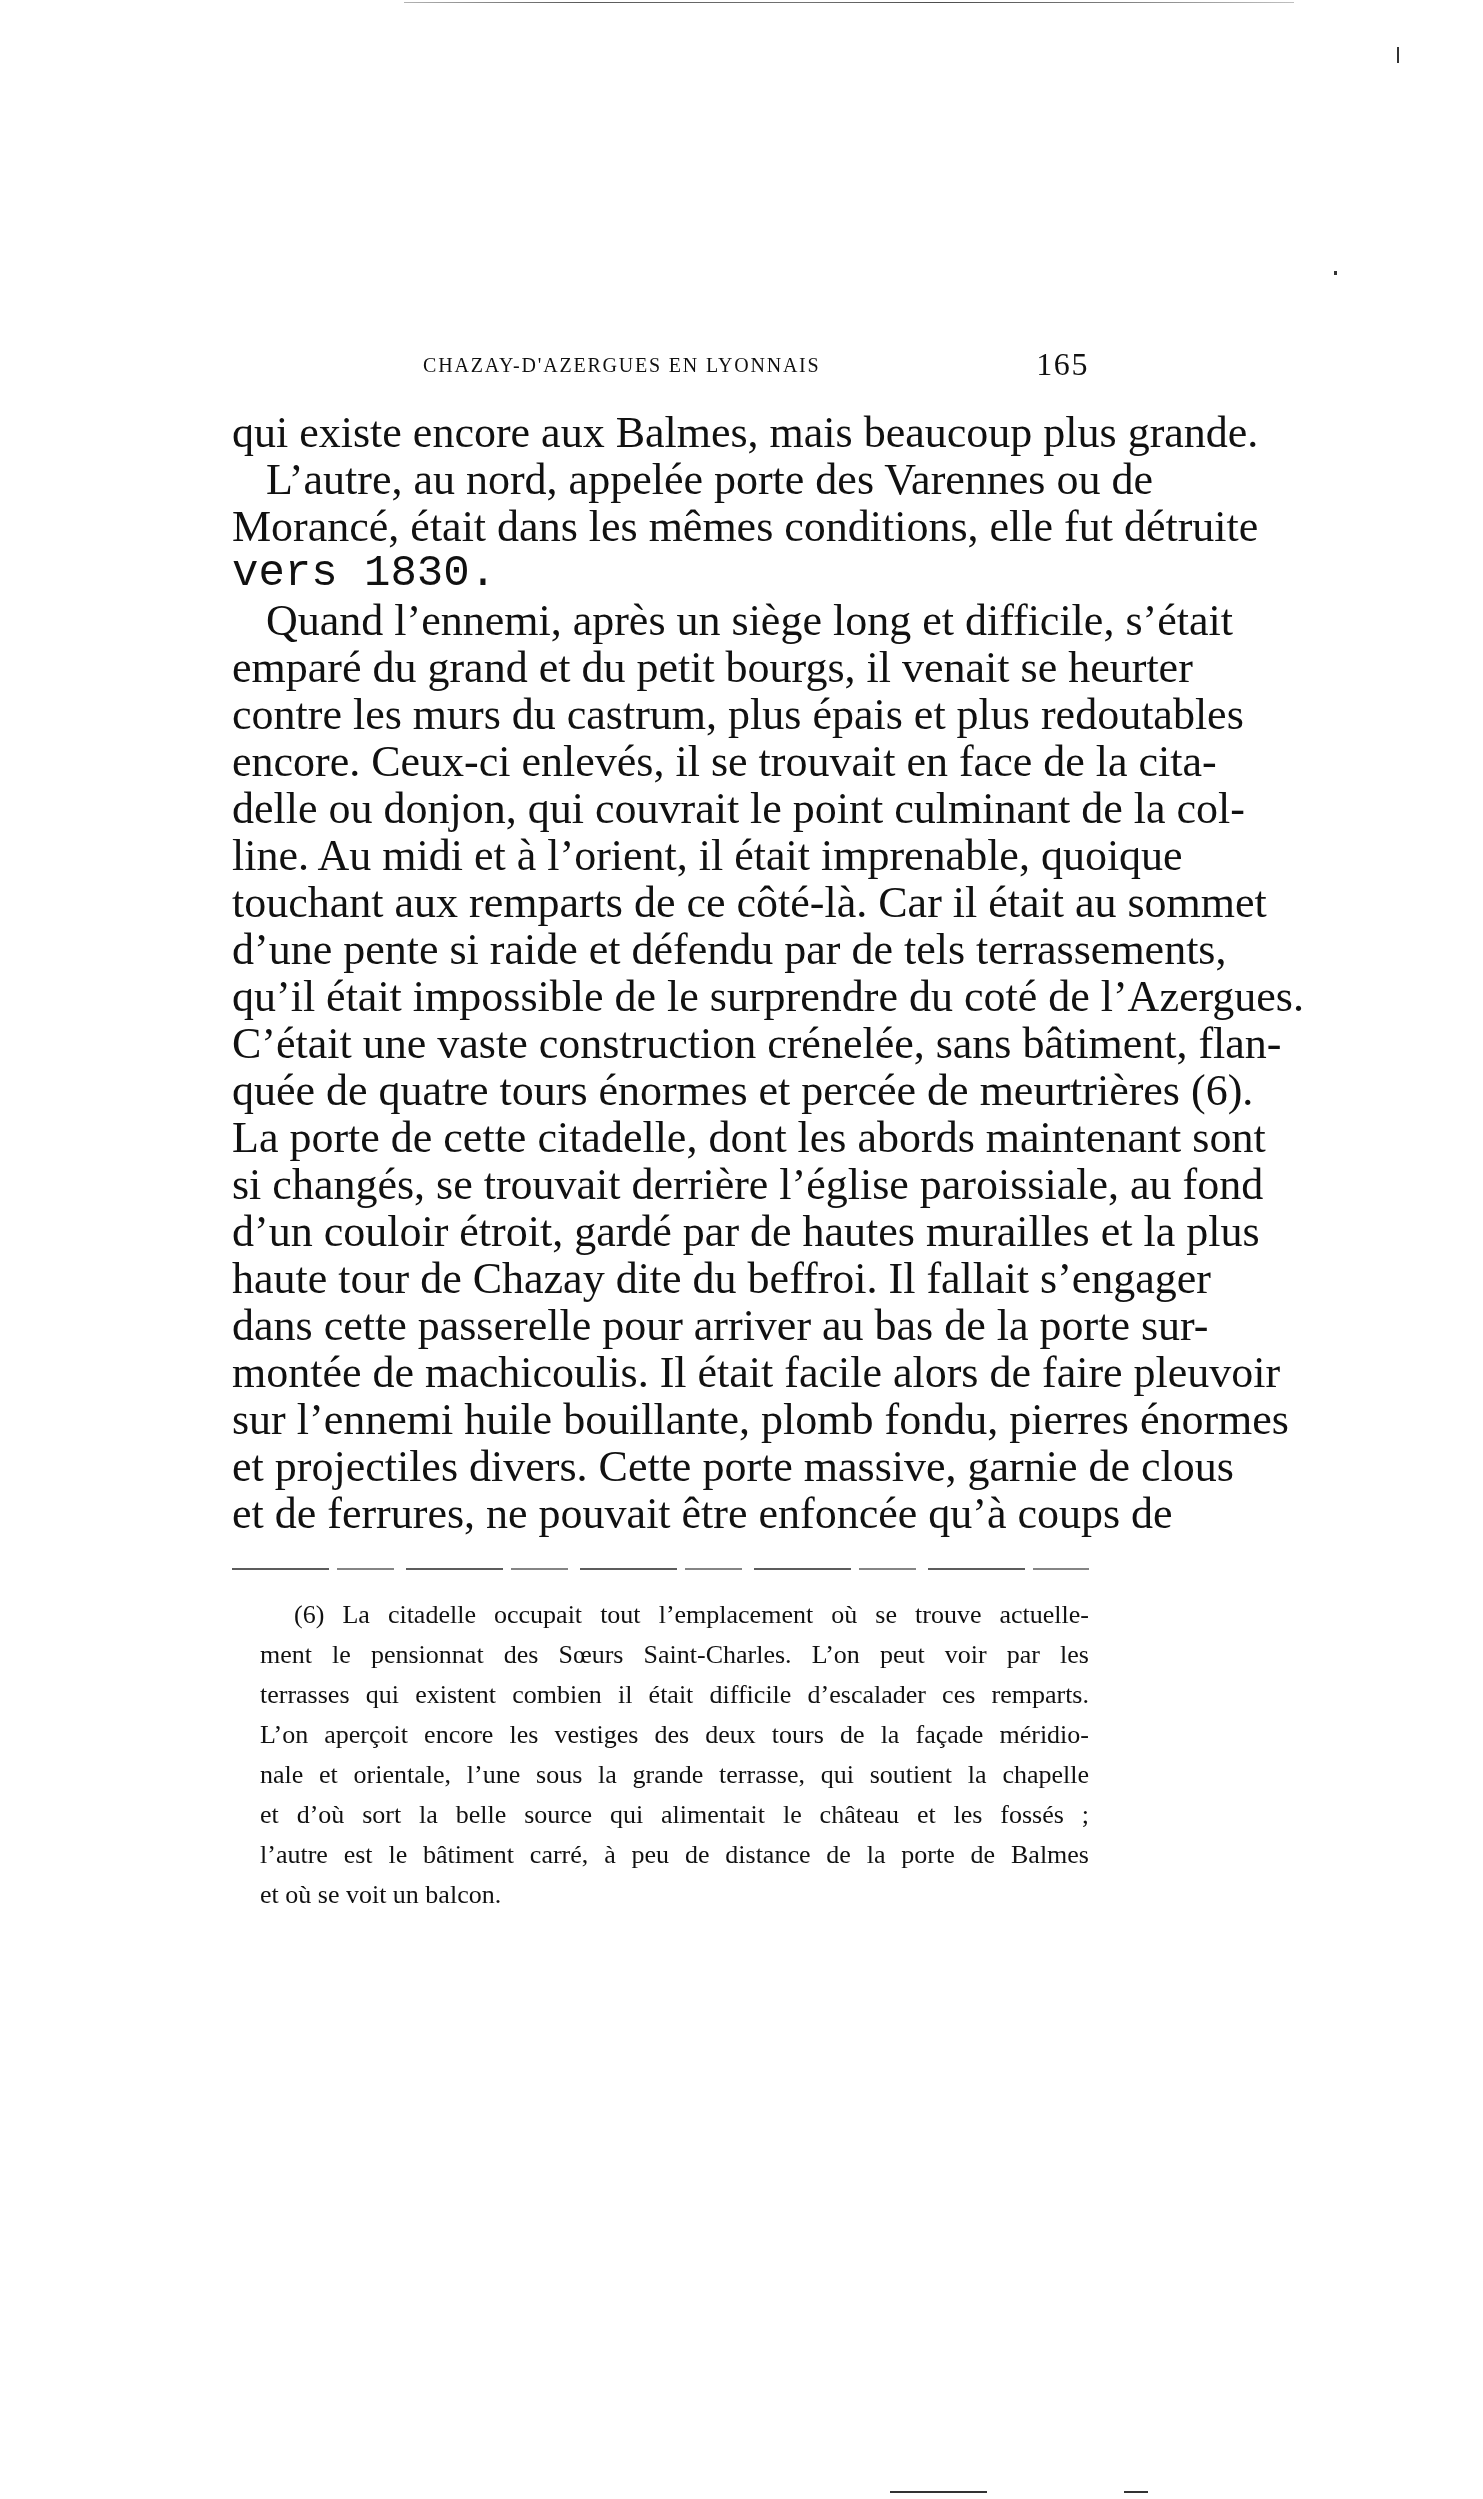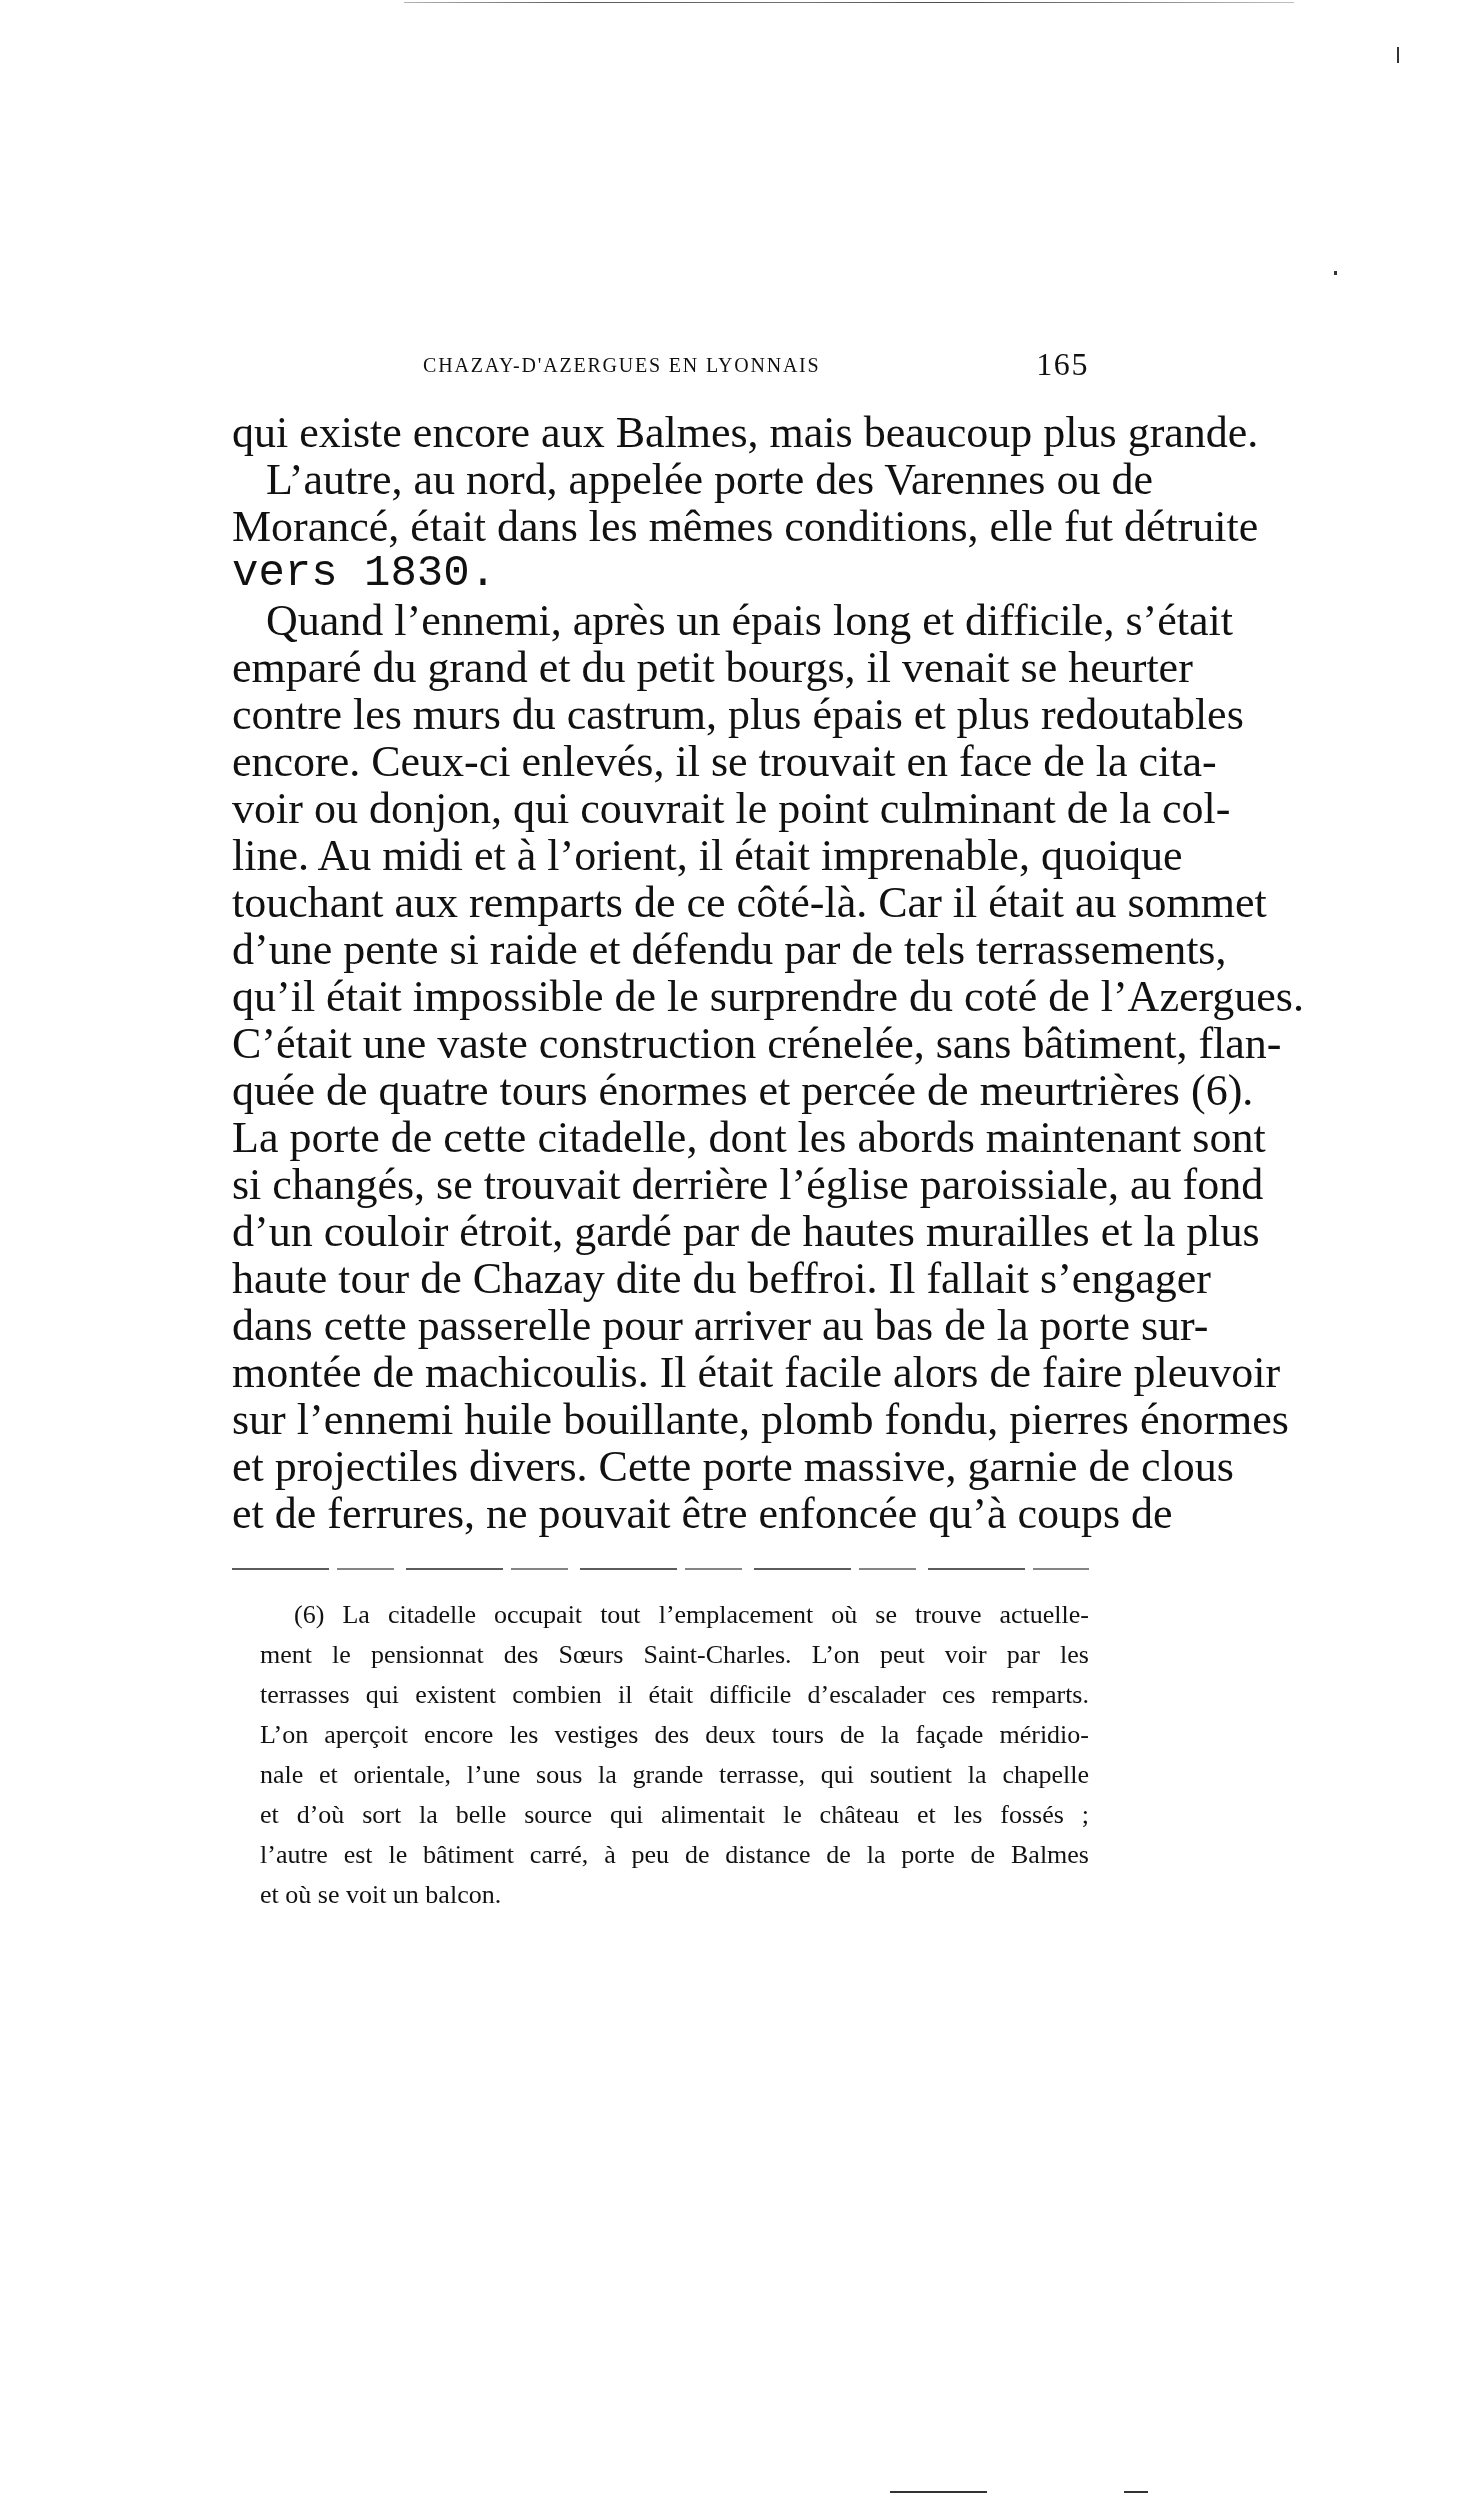--- a/index.html
+++ b/index.html
@@ -120,25 +120,25 @@
   <div class="running-head">
     <span class="running-title">Chazay-d'Azergues en Lyonnais</span>
     <span class="page-number">165</span>
   </div>
 
   <div class="body-text">
     <span class="line">qui existe encore aux Balmes, mais beaucoup plus grande.</span>
     <span class="line indent">L’autre, au nord, appelée porte des Varennes ou de</span>
     <span class="line">Morancé, était dans les mêmes conditions, elle fut détruite</span>
     <span class="line last">vers 1830.</span>
-    <span class="line indent">Quand l’ennemi, après un épais long et difficile, s’était</span>
+    <span class="line indent">Quand l’ennemi, après un siège long et difficile, s’était</span>
     <span class="line">emparé du grand et du petit bourgs, il venait se heurter</span>
     <span class="line">contre les murs du castrum, plus épais et plus redoutables</span>
     <span class="line">encore. Ceux-ci enlevés, il se trouvait en face de la cita-</span>
-    <span class="line">voir ou donjon, qui couvrait le point culminant de la col-</span>
+    <span class="line">delle ou donjon, qui couvrait le point culminant de la col-</span>
     <span class="line">line. Au midi et à l’orient, il était imprenable, quoique</span>
     <span class="line">touchant aux remparts de ce côté-là. Car il était au sommet</span>
     <span class="line">d’une pente si raide et défendu par de tels terrassements,</span>
     <span class="line">qu’il était impossible de le surprendre du coté de l’Azergues.</span>
     <span class="line">C’était une vaste construction crénelée, sans bâtiment, flan-</span>
     <span class="line">quée de quatre tours énormes et percée de meurtrières (6).</span>
     <span class="line">La porte de cette citadelle, dont les abords maintenant sont</span>
     <span class="line">si changés, se trouvait derrière l’église paroissiale, au fond</span>
     <span class="line">d’un couloir étroit, gardé par de hautes murailles et la plus</span>
     <span class="line">haute tour de Chazay dite du beffroi. Il fallait s’engager</span>

